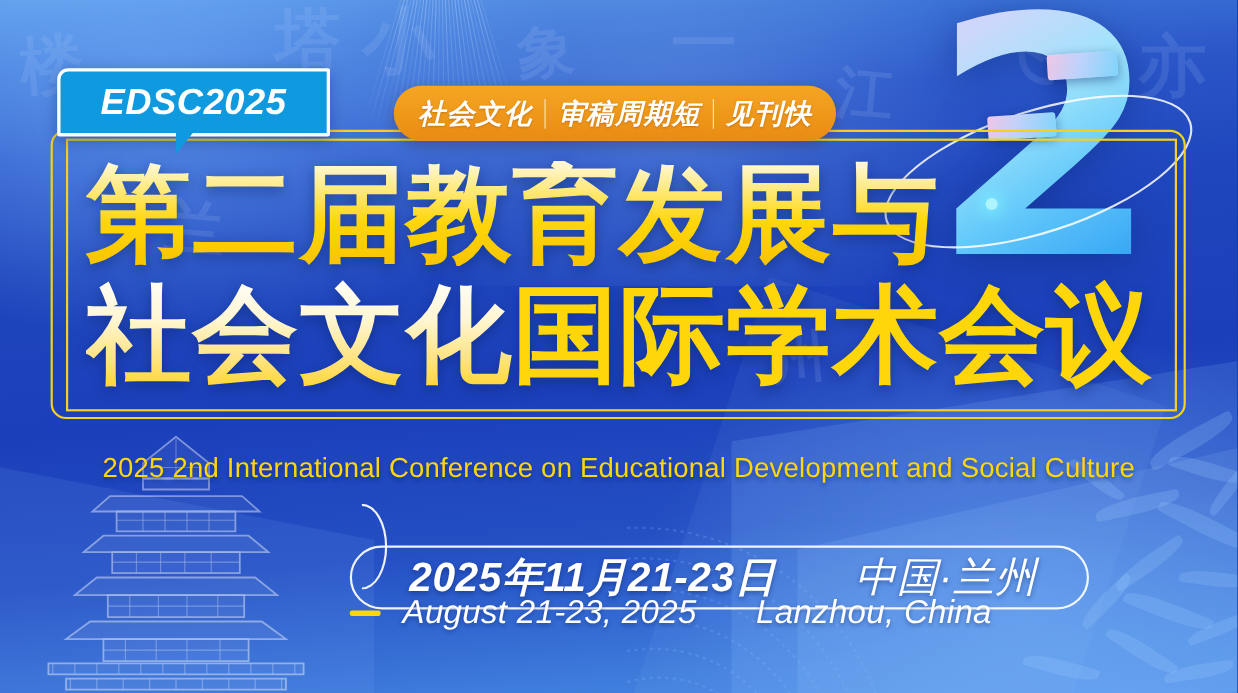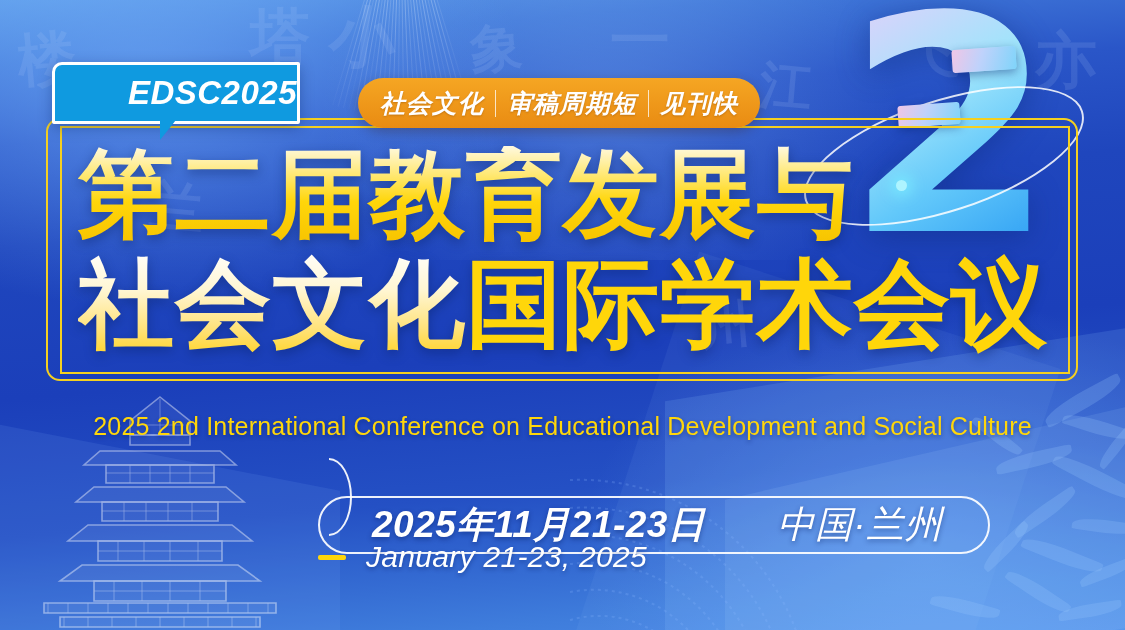--- a/index.html
+++ b/index.html
@@ -96,21 +96,21 @@
   }
   .frame-inner{
     position:absolute;left:60px;top:126px;width:1010px;height:248px;
     border:2px solid #f5d020;
   }
 
   
   .badge{
     position:absolute;left:52px;top:62px;width:248px;height:62px;
     background:#0f9ae0;border:3px solid #ffffff;border-radius:10px 2px 2px 2px;
-    display:flex;align-items:center;justify-content:flex-end;
+    display:flex;align-items:center;justify-content:center;
     box-shadow:0 4px 14px rgba(5,30,95,.35);
   }
   .badge-text{
     color:#ffffff;font-size:33px;font-weight:700;font-style:italic;letter-spacing:.5px;
   }
   .badge-tail{
     position:absolute;left:160px;top:120px;width:0;height:0;
     border-left:16px solid #0f9ae0;border-bottom:20px solid transparent;
   }
   .badge-shadow{
@@ -355,16 +355,17 @@
   <div class="subtitle">2025 2nd International Conference on Educational Development and Social Culture</div>
 
   <div class="paren"></div>
   <div class="datebar">
     <span class="cn-date">2025年11月21-23日</span>
     <span class="cn-place">中国·兰州</span>
   </div>
 
   <div class="en-row">
     <span class="en-dash"></span>
-    <span class="en-date">January 21-23, 2025</span>
+    <span class="en-date">August 21-23, 2025</span>
+    <span class="en-place">Lanzhou, China</span>
   </div>
 
 </div>
 
 </body></html>

